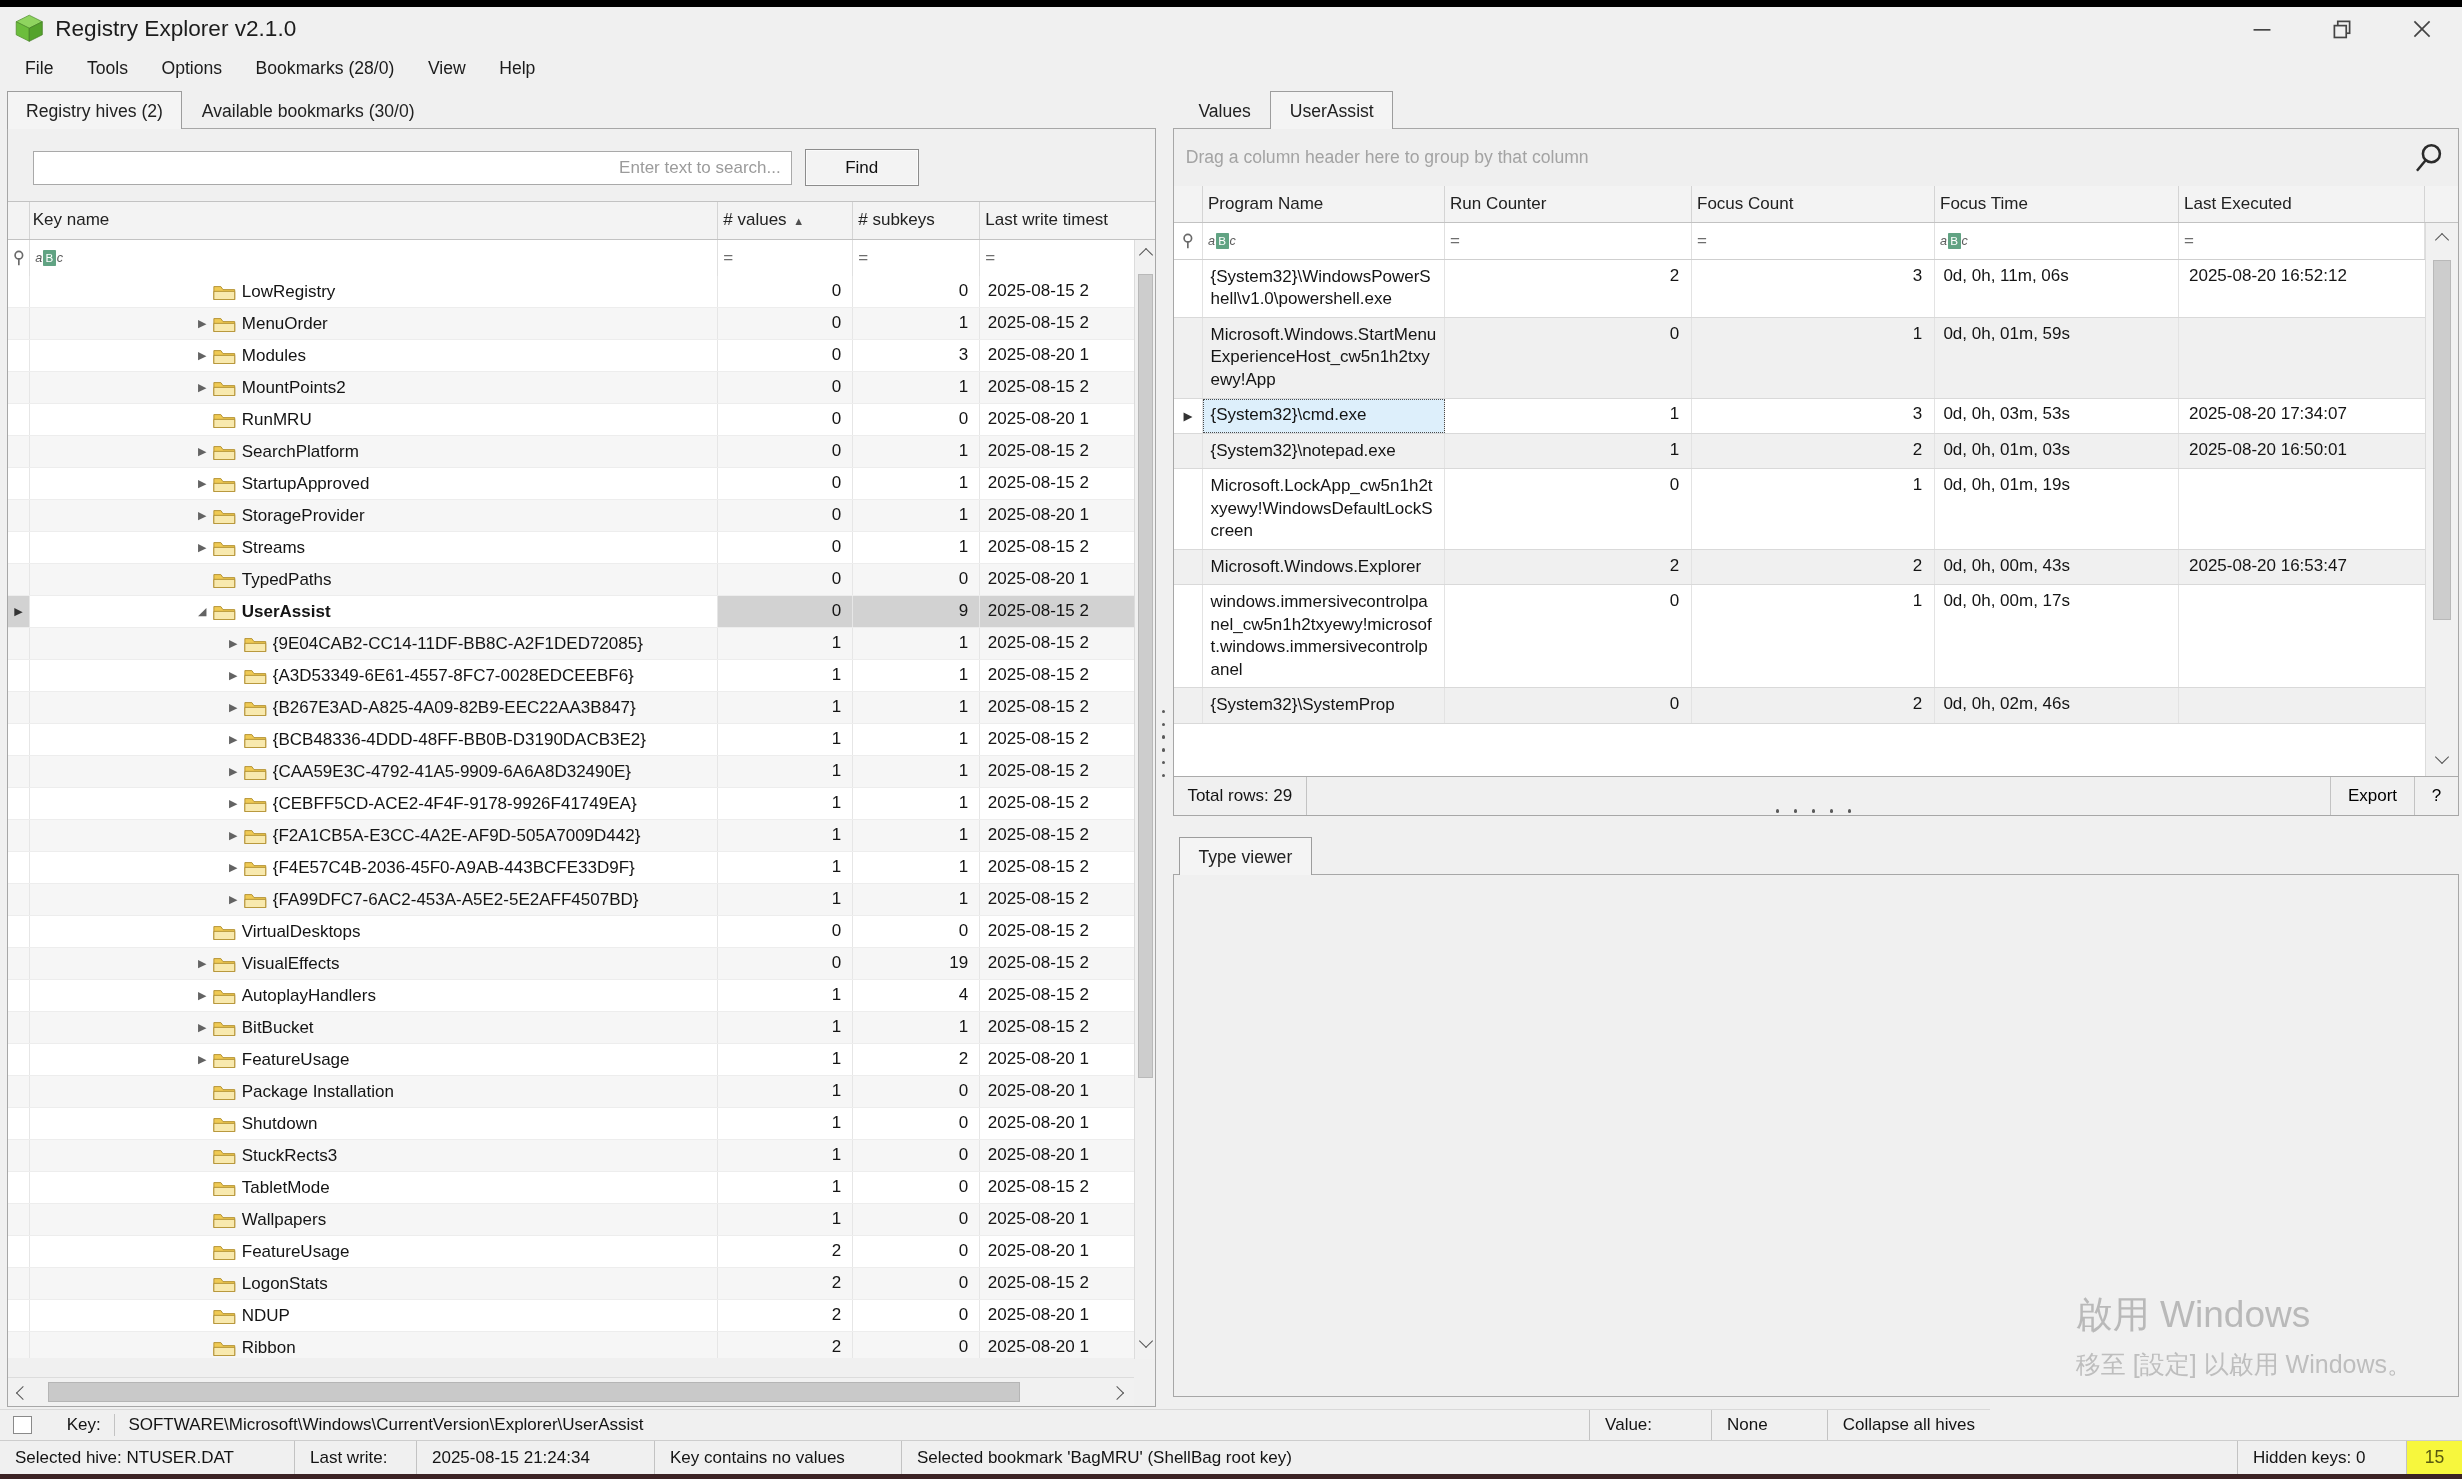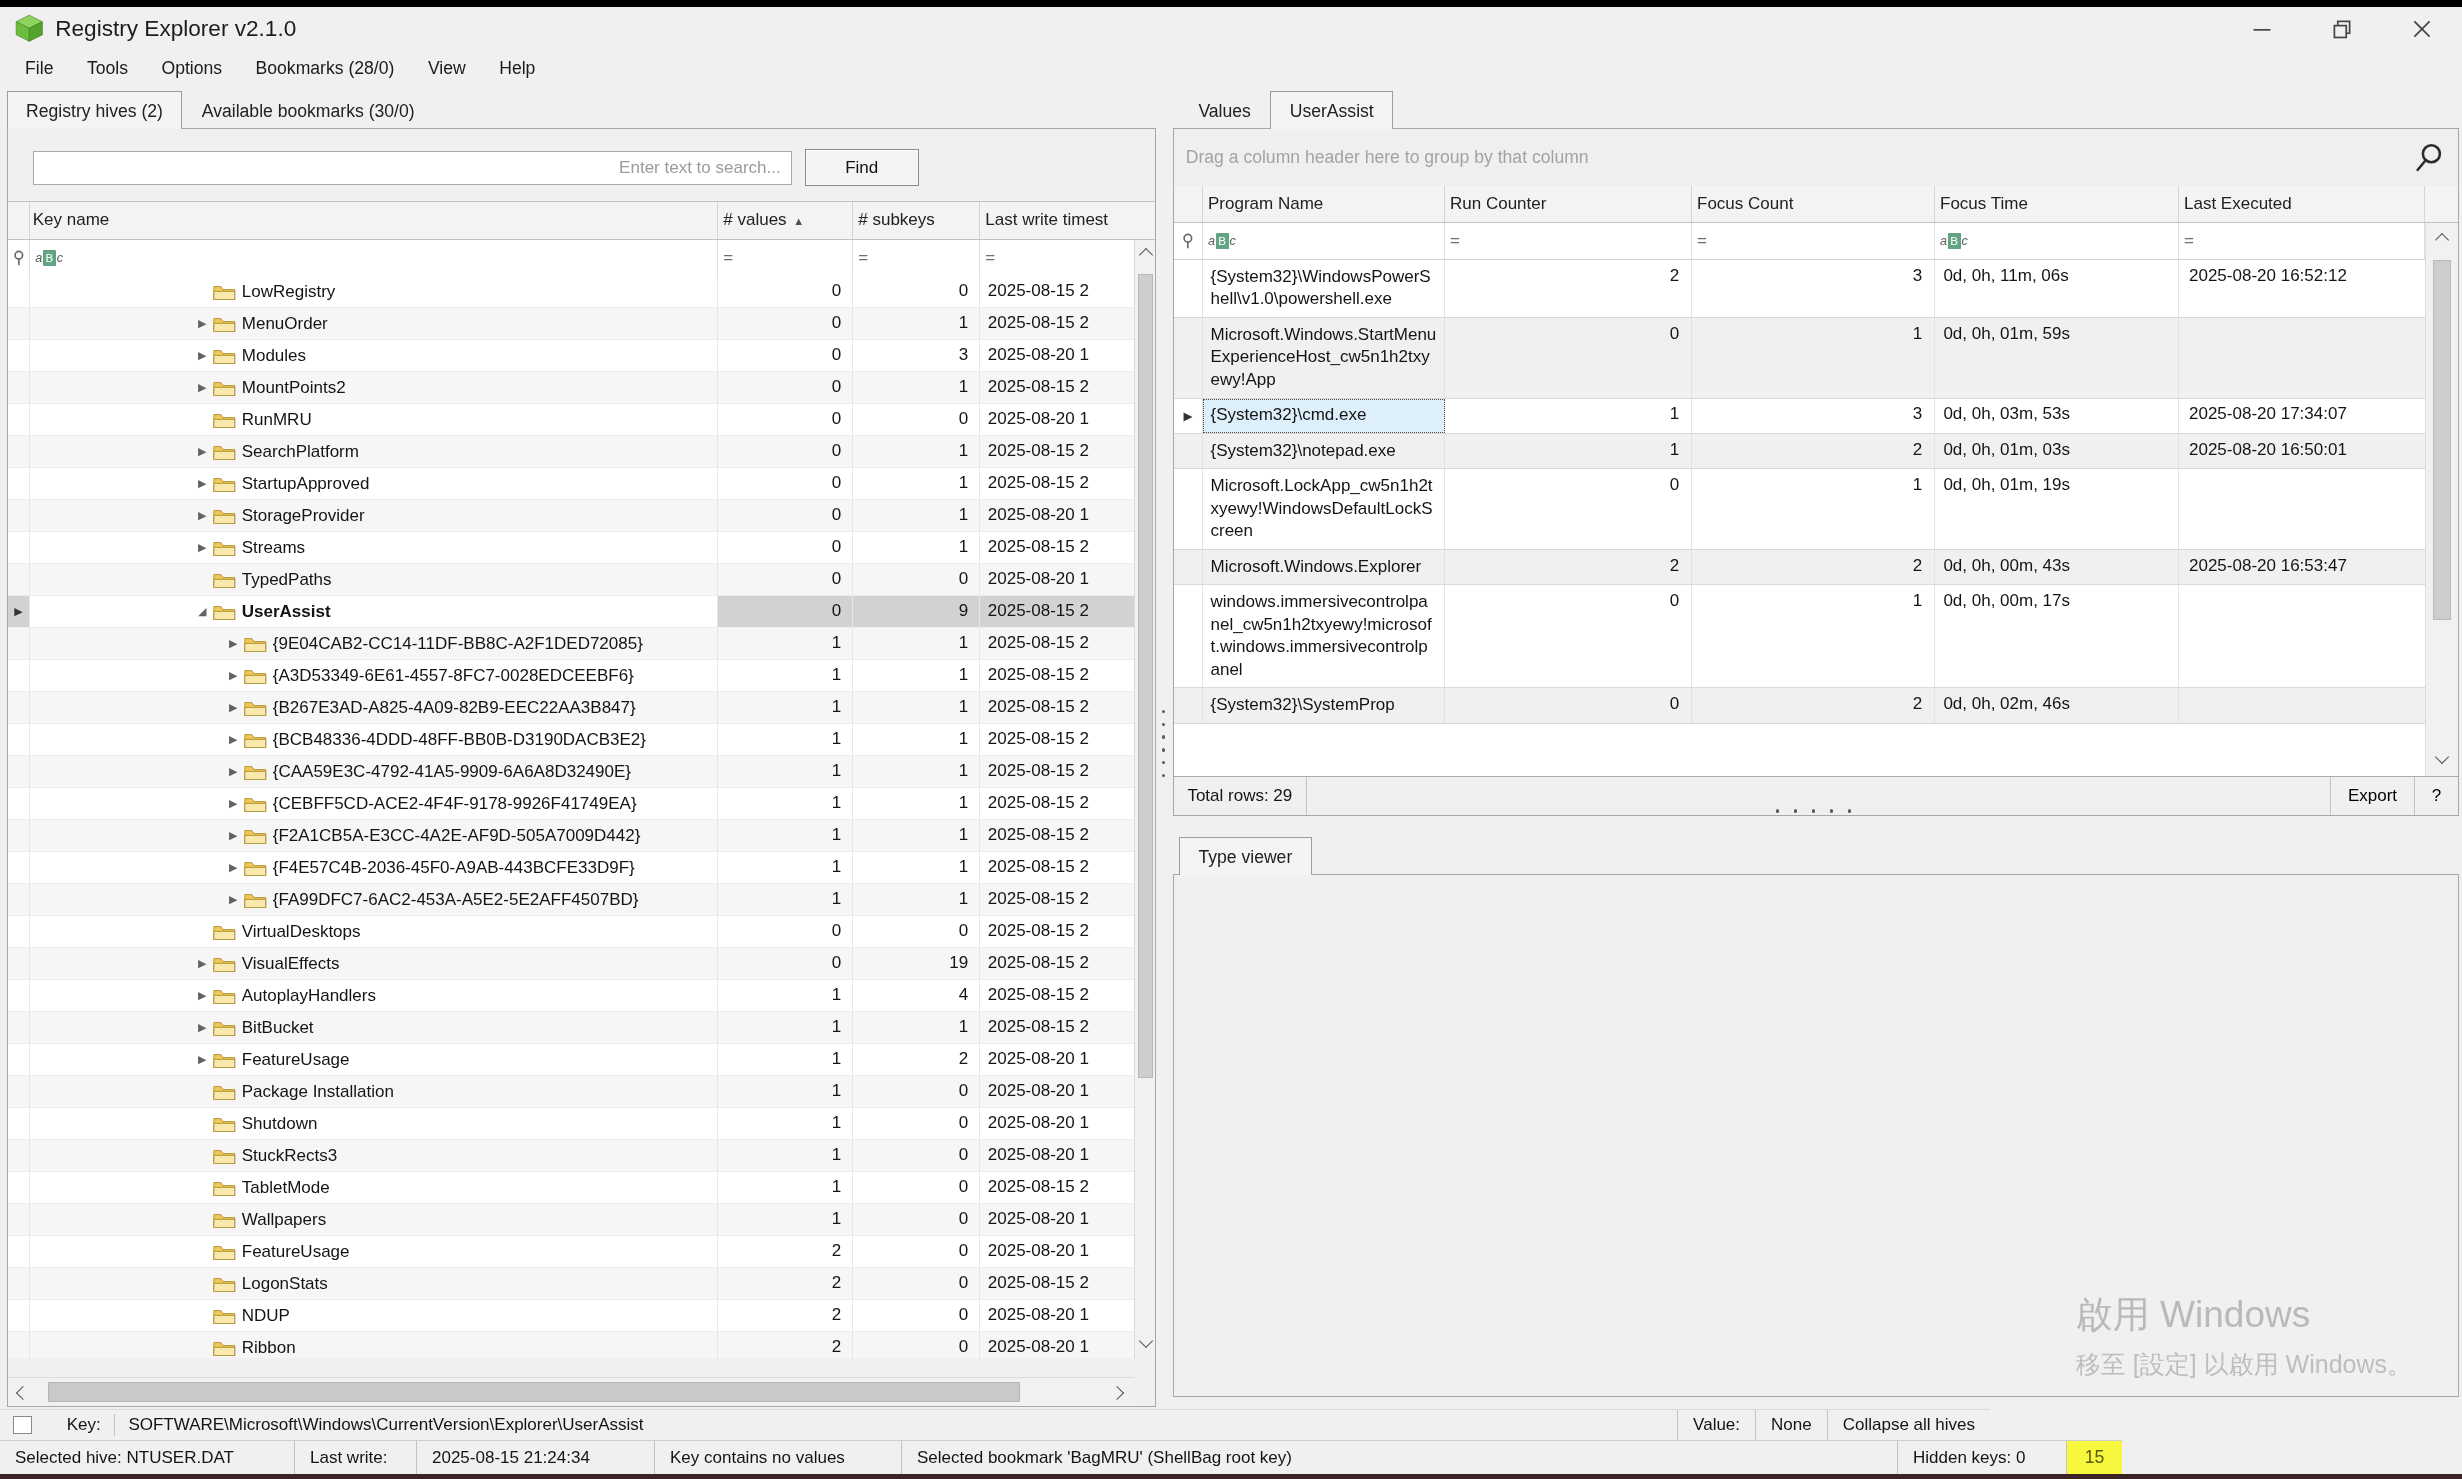--- a/index.html
+++ b/index.html
@@ -123,22 +123,22 @@
   #wm1 { font-size:37px; color:rgba(140,140,140,.55); }
   #wm2 { font-size:25px; color:rgba(140,140,140,.5); margin-top:8.4px; }
 
   
   #status1 { left:0; top:1409px; width:1990px; height:31px; background:#f0f0f0; display:flex; align-items:center; border-top:0.8px solid #d9d9d9; }
   #s1-check { width:18.4px; height:18.4px; border:0.8px solid #8a8a8a; background:#fff; margin-left:13.4px; }
   #s1-keylabel { margin-left:35px; font-size:17px; }
   .vsep { width:0.8px; height:22px; background:#c3c3c3; margin:0 13.4px; }
   #s1-path { font-size:17px; }
   #s1-right { margin-left:auto; display:flex; align-items:center; height:100%; }
-  #s1-vallabel, #s1-val, #s1-collapse { font-size:17px; padding:0 15px; height:100%; display:flex; align-items:center; border-left:0.8px solid #c3c3c3; }
-  #status2 { left:0; top:1440px; width:2122px; height:34px; background:#f0f0f0; border-top:0.8px solid #cdcdcd; display:flex; align-items:stretch; }
+  #s1-vallabel, #s1-val, #s1-collapse { font-size:17px; padding:0 15px; height:100%; display:flex; align-items:center; border-left:0.8px solid #c3c3c3;margin-left:44px; }
+  #status2 { left:0; top:1440px; width:2462px; height:34px; background:#f0f0f0; border-top:0.8px solid #cdcdcd; display:flex; align-items:stretch; }
   .s2-seg { display:flex; align-items:center; padding:0 15px; font-size:17px; border-right:0.8px solid #c3c3c3; white-space:nowrap; overflow:hidden; }
   #s2-bookmark { flex:1; border-right:0.8px solid #c3c3c3; }
   #s2-badge { width:55px; display:flex; align-items:center; justify-content:center; background:#f7f73d; color:#59590f; font-size:17.6px; border-right:none; }
   #bottom-strip { left:0; top:1474px; width:2462px; height:5px; background:#3b2224; }
 
   svg { display:block; }
 </style>
 </head>
 <body>
 

